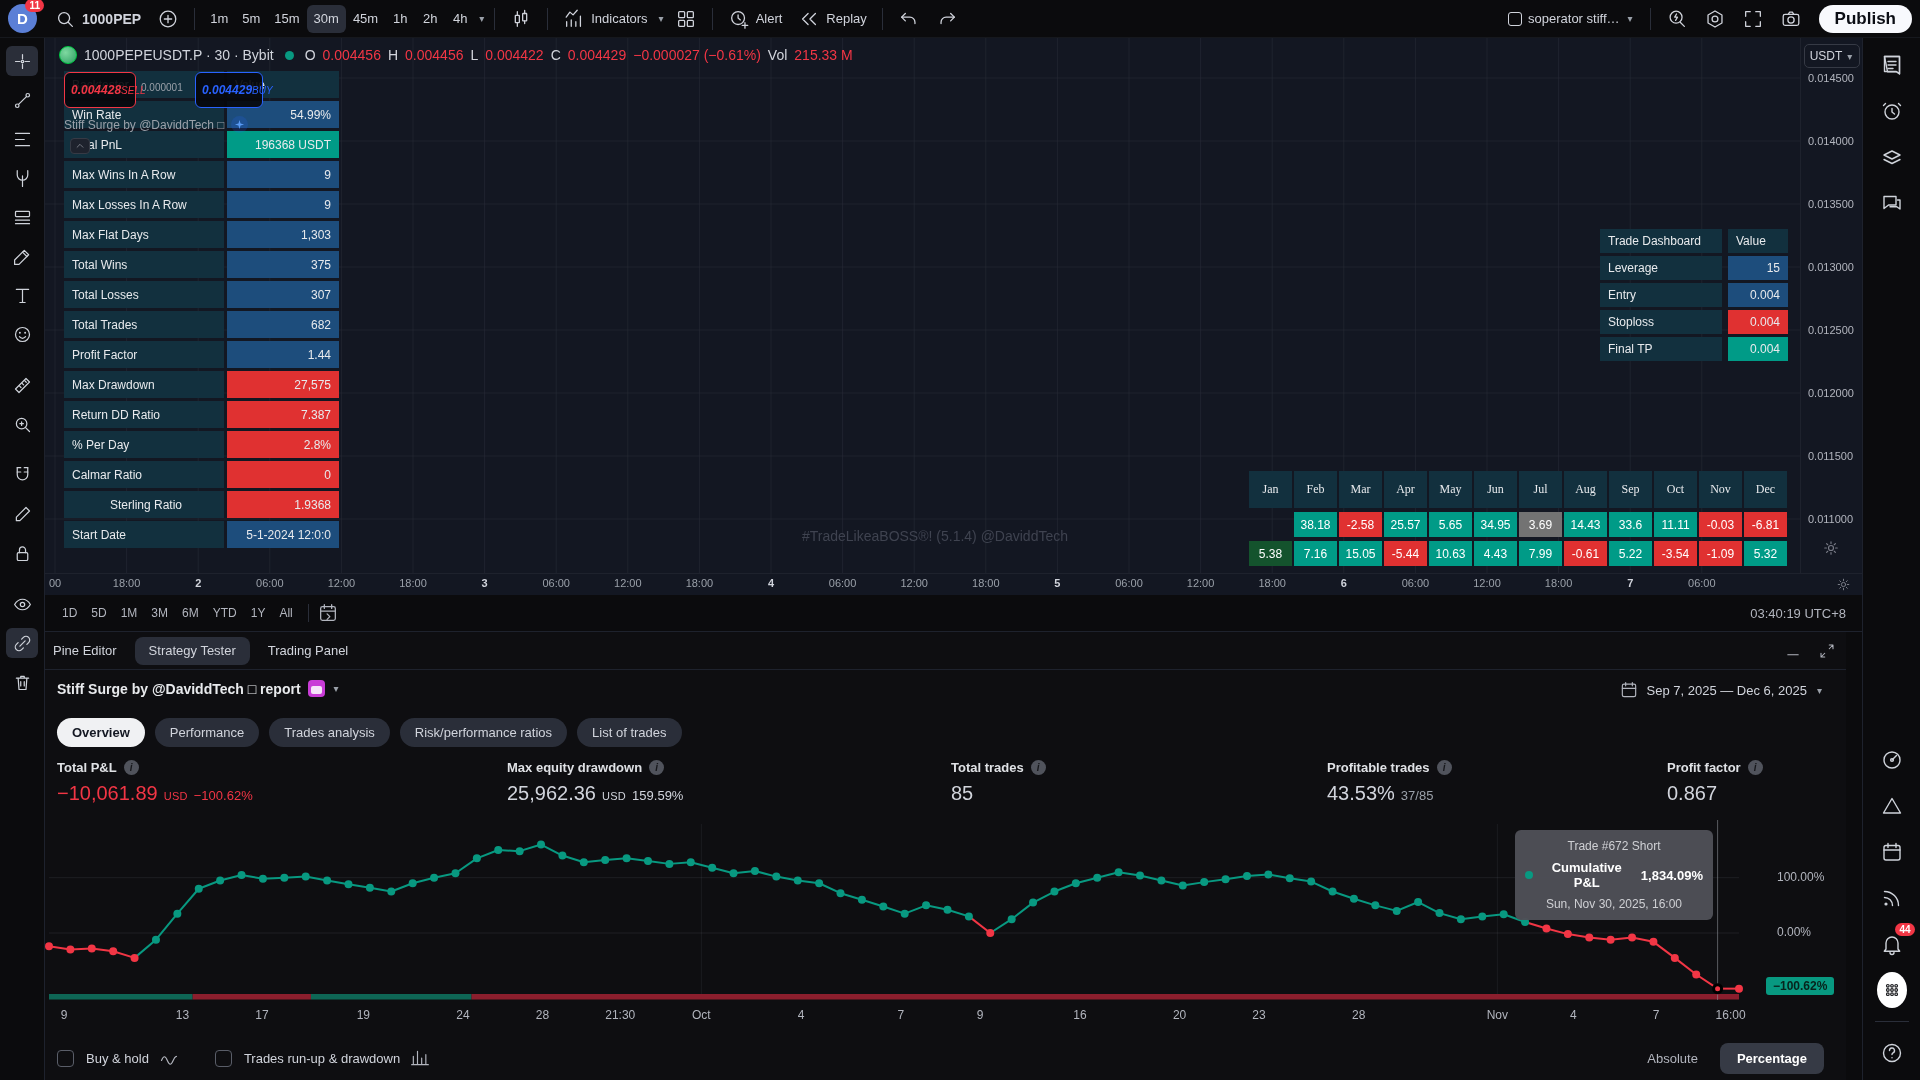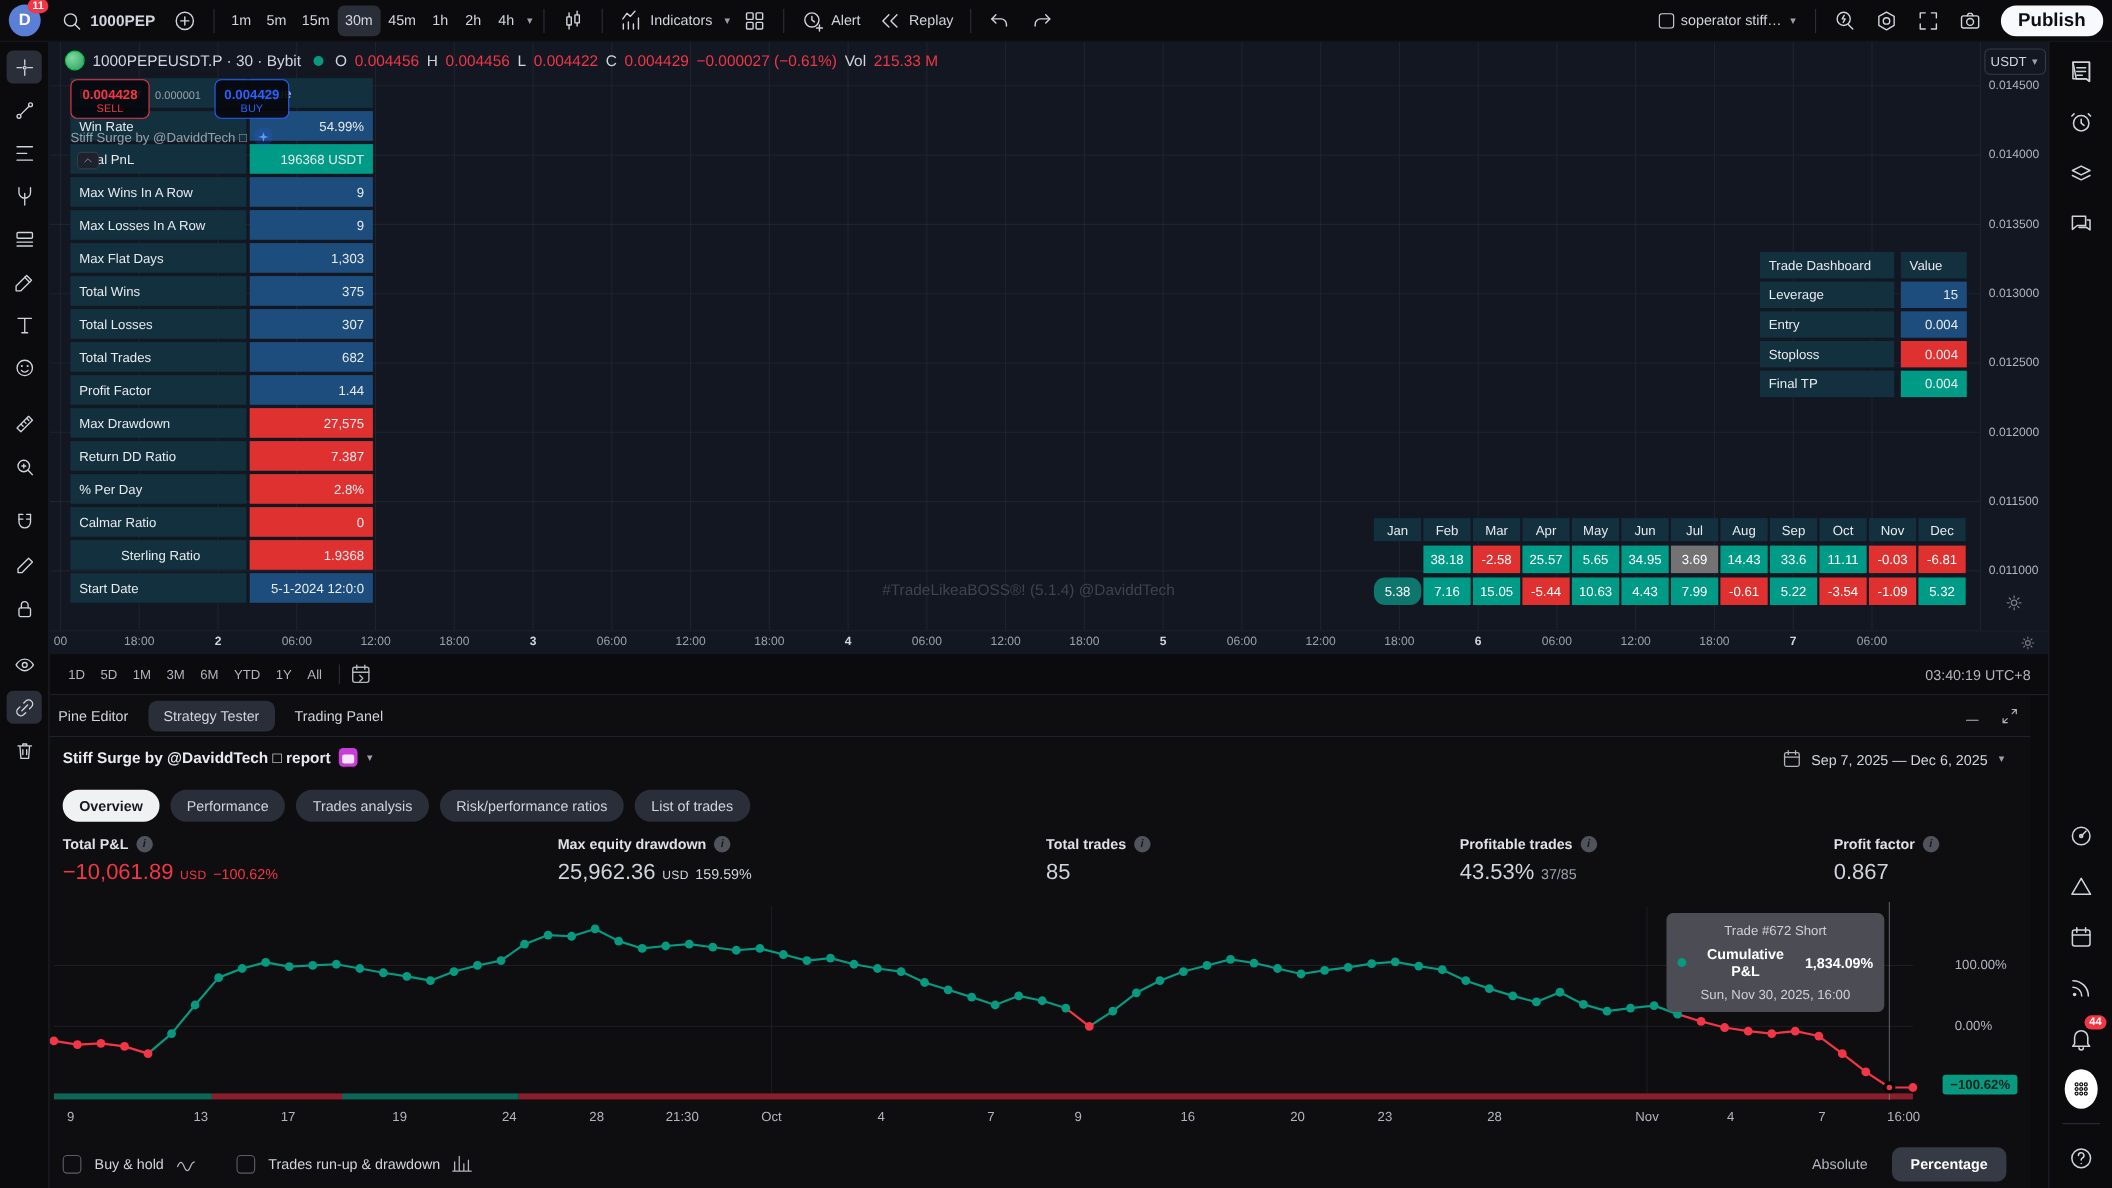--- a/index.html
+++ b/index.html
@@ -32,42 +32,42 @@
   #grid-svg line{stroke:rgba(42,46,57,.55);stroke-width:1;}
   .ohlc{position:absolute;left:14px;top:8px;display:flex;align-items:center;gap:7px;font-size:14px;color:#d1d4dc;white-space:nowrap;z-index:6;}
   .coin{width:18px;height:18px;border-radius:50%;background:radial-gradient(circle at 35% 35%,#7ed9a0,#2e9e63);display:inline-block;border:1px solid #0c4;}
   .statusdot{width:9px;height:9px;border-radius:50%;background:#089981;display:inline-block;margin:0 4px;}
   .ohlc .lab{color:#d1d4dc;}
   .ohlc .val{color:#f23645;}
   .legend2{position:absolute;left:19px;top:78px;display:flex;align-items:center;gap:6px;color:#9aa0a9;font-size:12px;z-index:6;}
   .sparkle{width:17px;height:17px;border-radius:50%;background:rgba(41,98,255,.18);display:flex;align-items:center;justify-content:center;}
   .collapse-box{position:absolute;left:25px;top:100px;width:20px;height:16px;background:#1e222d;border:1px solid #363a45;border-radius:4px;color:#b2b5be;display:flex;align-items:center;justify-content:center;z-index:6;}
   .collapse-box svg{width:10px;height:10px;}
-  .sellbuy{position:absolute;width:72px;height:36px;border-radius:6px;background:rgba(6,8,12,.92);display:flex;flex-direction:column;align-items:center;justify-content:flex-end;line-height:13px;z-index:8;cursor:pointer;}
+  .sellbuy{position:absolute;width:72px;height:36px;border-radius:6px;background:rgba(6,8,12,.92);display:flex;flex-direction:row;align-items:center;justify-content:flex-start;line-height:13px;z-index:8;cursor:pointer;font-style:italic;}
   .sell{left:19px;top:34px;border:1px solid #f23645;color:#f23645;}
   .buy{left:150px;top:34px;border:1px solid #2962ff;color:#2962ff;width:68px;}
   .sb-price{font-size:12px;font-weight:bold;}
   .sb-label{font-size:10px;}
   .spread{position:absolute;left:96px;top:44px;color:#9aa0a9;font-size:10px;z-index:7;}
   .watermark{position:absolute;left:680px;top:490px;width:420px;text-align:center;color:#3f4350;font-size:14px;z-index:2;}
   
   .ov-table{position:absolute;z-index:5;font-size:12px;}
   .ov-row{display:flex;margin-bottom:3px;}
   .ov-cell{display:flex;align-items:center;padding:0 8px;color:#e8eaed;}
   .ov-cell.vright{justify-content:flex-end;}
   #bt-table{left:19px;top:33px;}
   #bt-table .lc{width:160px;height:27px;}
   #bt-table .vc{width:112px;height:27px;margin-left:3px;}
   #td-table{left:1555px;top:191px;}
   #td-table .lc{width:122px;height:24px;}
   #td-table .vc{width:60px;height:24px;margin-left:6px;}
   #monthly{left:1204px;top:433px;}
   #monthly .mrow{display:flex;margin-bottom:4px;}
   #monthly .mc{width:43px;height:25px;margin-right:2px;display:flex;align-items:center;justify-content:center;color:#fff;}
-  #monthly .mh{height:21px;color:#e8eaed;}
+  #monthly .mh{height:37px;color:#e8eaed;font-family:Liberation Serif, serif;}
   
   .price-axis{position:absolute;left:1800px;top:38px;width:62px;height:535px;background:#131722;border-left:1px solid #1e222d;z-index:20;}
   .pa-label{position:absolute;left:7px;color:#b2b5be;font-size:11px;transform:translateY(-50%);}
   .usdt-btn{position:absolute;left:3px;top:6px;width:56px;height:24px;border:1px solid #363a45;border-radius:5px;background:#131722;color:#d1d4dc;font-size:12px;display:flex;align-items:center;justify-content:center;gap:3px;cursor:pointer;}
   .pa-gear{position:absolute;left:20px;top:500px;width:20px;height:20px;color:#787b86;}
   .right-sidebar{position:absolute;left:1862px;top:38px;width:58px;height:1042px;background:#0b0b0d;border-left:1px solid #1e222d;display:flex;flex-direction:column;align-items:center;padding:12px 0;gap:16px;z-index:45;}
   .rs-icon{position:relative;width:30px;height:30px;display:flex;align-items:center;justify-content:center;color:#cfd3da;cursor:pointer;}
   .rs-icon svg{width:24px;height:24px;}
   .rs-spacer{flex:1;}
   .apps-circle{width:36px;height:36px;border-radius:50%;background:#fff;color:#17181c;display:flex;align-items:center;justify-content:center;}
@@ -561,21 +561,21 @@
           <div class="mc" style="background: rgb(0, 155, 135);">5.65</div>
           <div class="mc" style="background: rgb(0, 155, 135);">34.95</div>
           <div class="mc" style="background: #737373;">3.69</div>
           <div class="mc" style="background: rgb(0, 155, 135);">14.43</div>
           <div class="mc" style="background: rgb(0, 155, 135);">33.6</div>
           <div class="mc" style="background: rgb(0, 155, 135);">11.11</div>
           <div class="mc" style="background: rgb(224, 49, 49);">-0.03</div>
           <div class="mc" style="background: rgb(224, 49, 49);">-6.81</div>
         </div>
         <div class="mrow">
-          <div class="mc" style="background: #0f766e; border-radius: 10px;">5.38</div>
+          <div class="mc" style="background: #14532d;">5.38</div>
           <div class="mc" style="background: rgb(0, 155, 135);">7.16</div>
           <div class="mc" style="background: rgb(0, 155, 135);">15.05</div>
           <div class="mc" style="background: rgb(224, 49, 49);">-5.44</div>
           <div class="mc" style="background: rgb(0, 155, 135);">10.63</div>
           <div class="mc" style="background: rgb(0, 155, 135);">4.43</div>
           <div class="mc" style="background: rgb(0, 155, 135);">7.99</div>
           <div class="mc" style="background: rgb(224, 49, 49);">-0.61</div>
           <div class="mc" style="background: rgb(0, 155, 135);">5.22</div>
           <div class="mc" style="background: rgb(224, 49, 49);">-3.54</div>
           <div class="mc" style="background: rgb(224, 49, 49);">-1.09</div>

